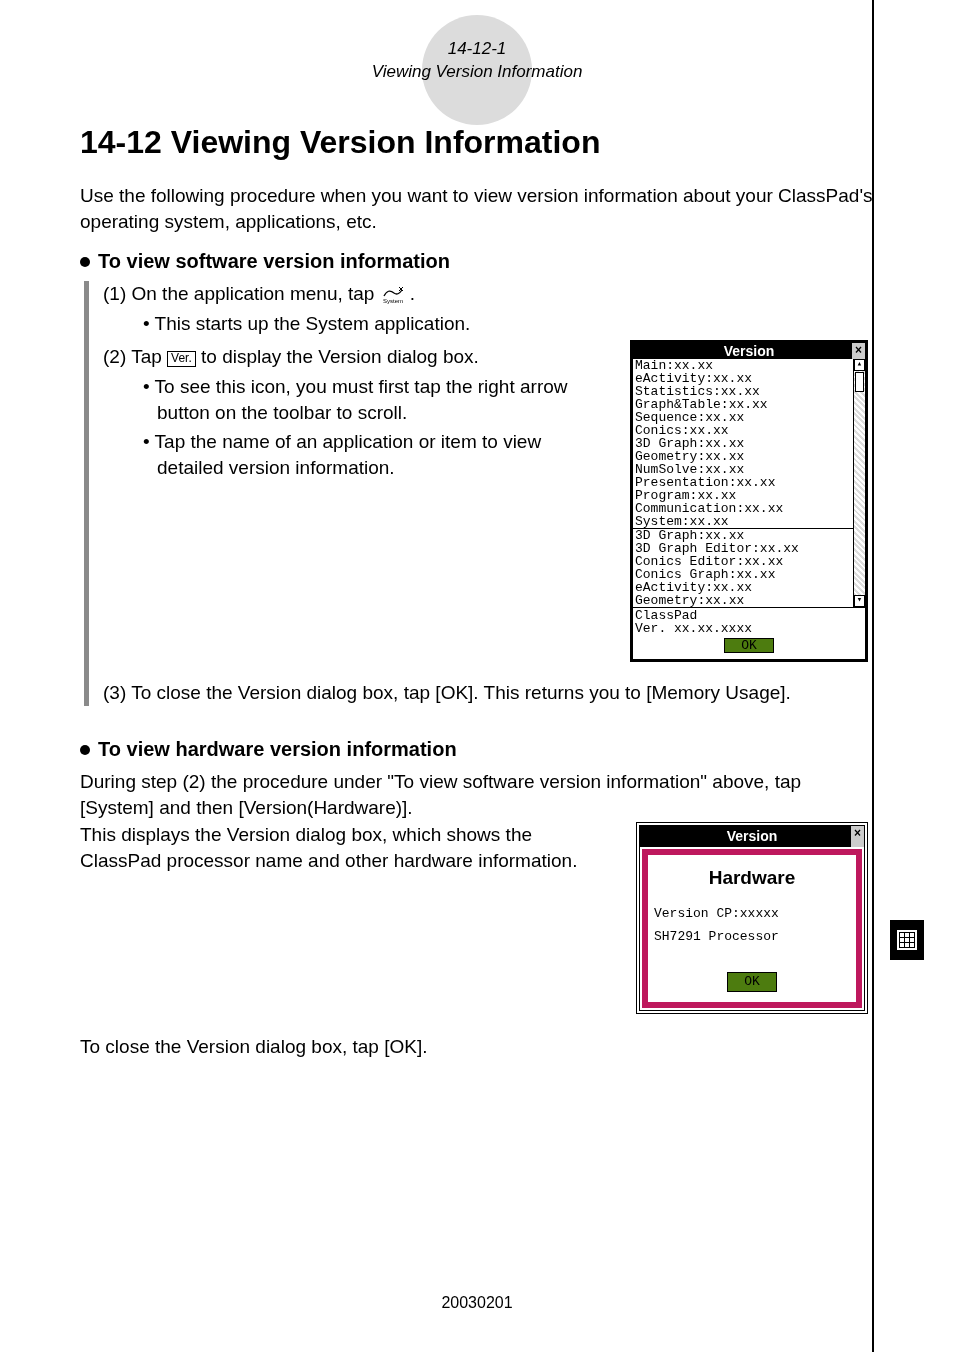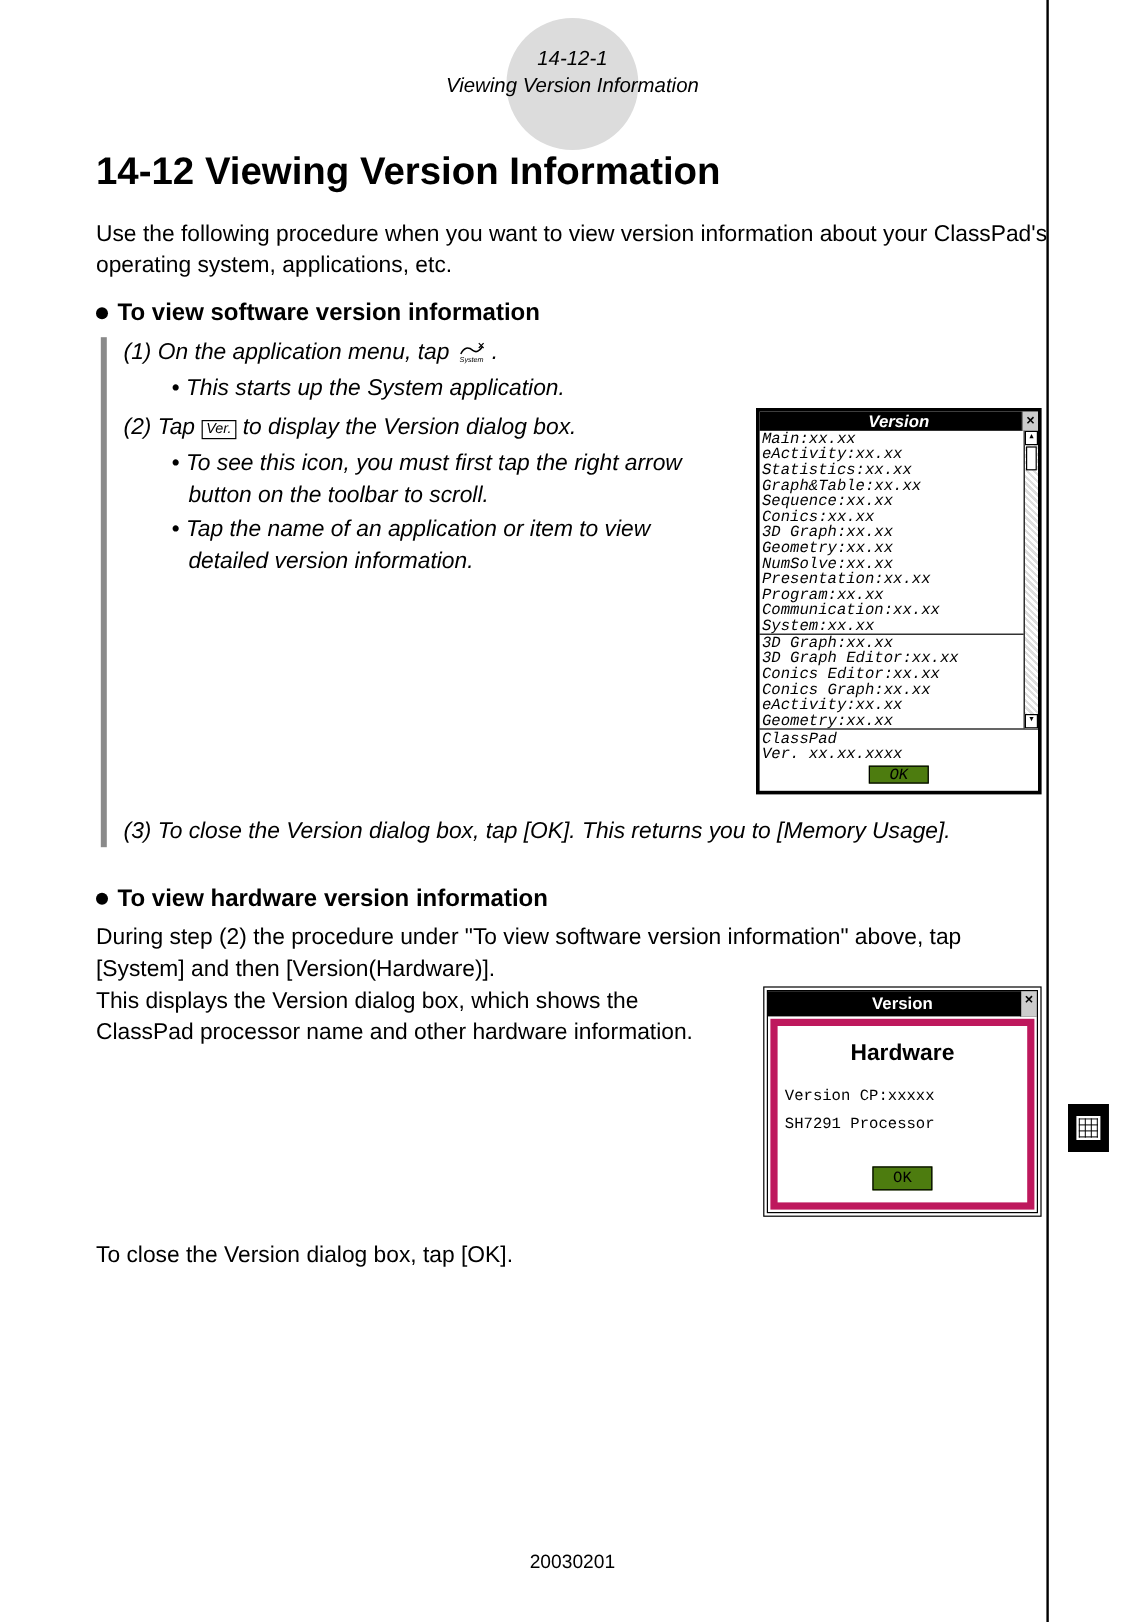--- a/index.html
+++ b/index.html
@@ -72,21 +72,20 @@
     background: #000;
     border-radius: 50%;
     margin-right: 8px;
     vertical-align: 1px;
   }
   .proc-block {
     border-left: 5px solid #8a8a8a;
     padding-left: 14px;
     margin-left: 4px;
     margin-bottom: 18px;
-    font-style: italic;
   }
   .step {
     margin: 4px 0;
   }
   .sub-bullet {
     margin: 4px 0 4px 40px;
     text-indent: -14px;
     padding-left: 14px;
   }
   .sub-bullet::before {

